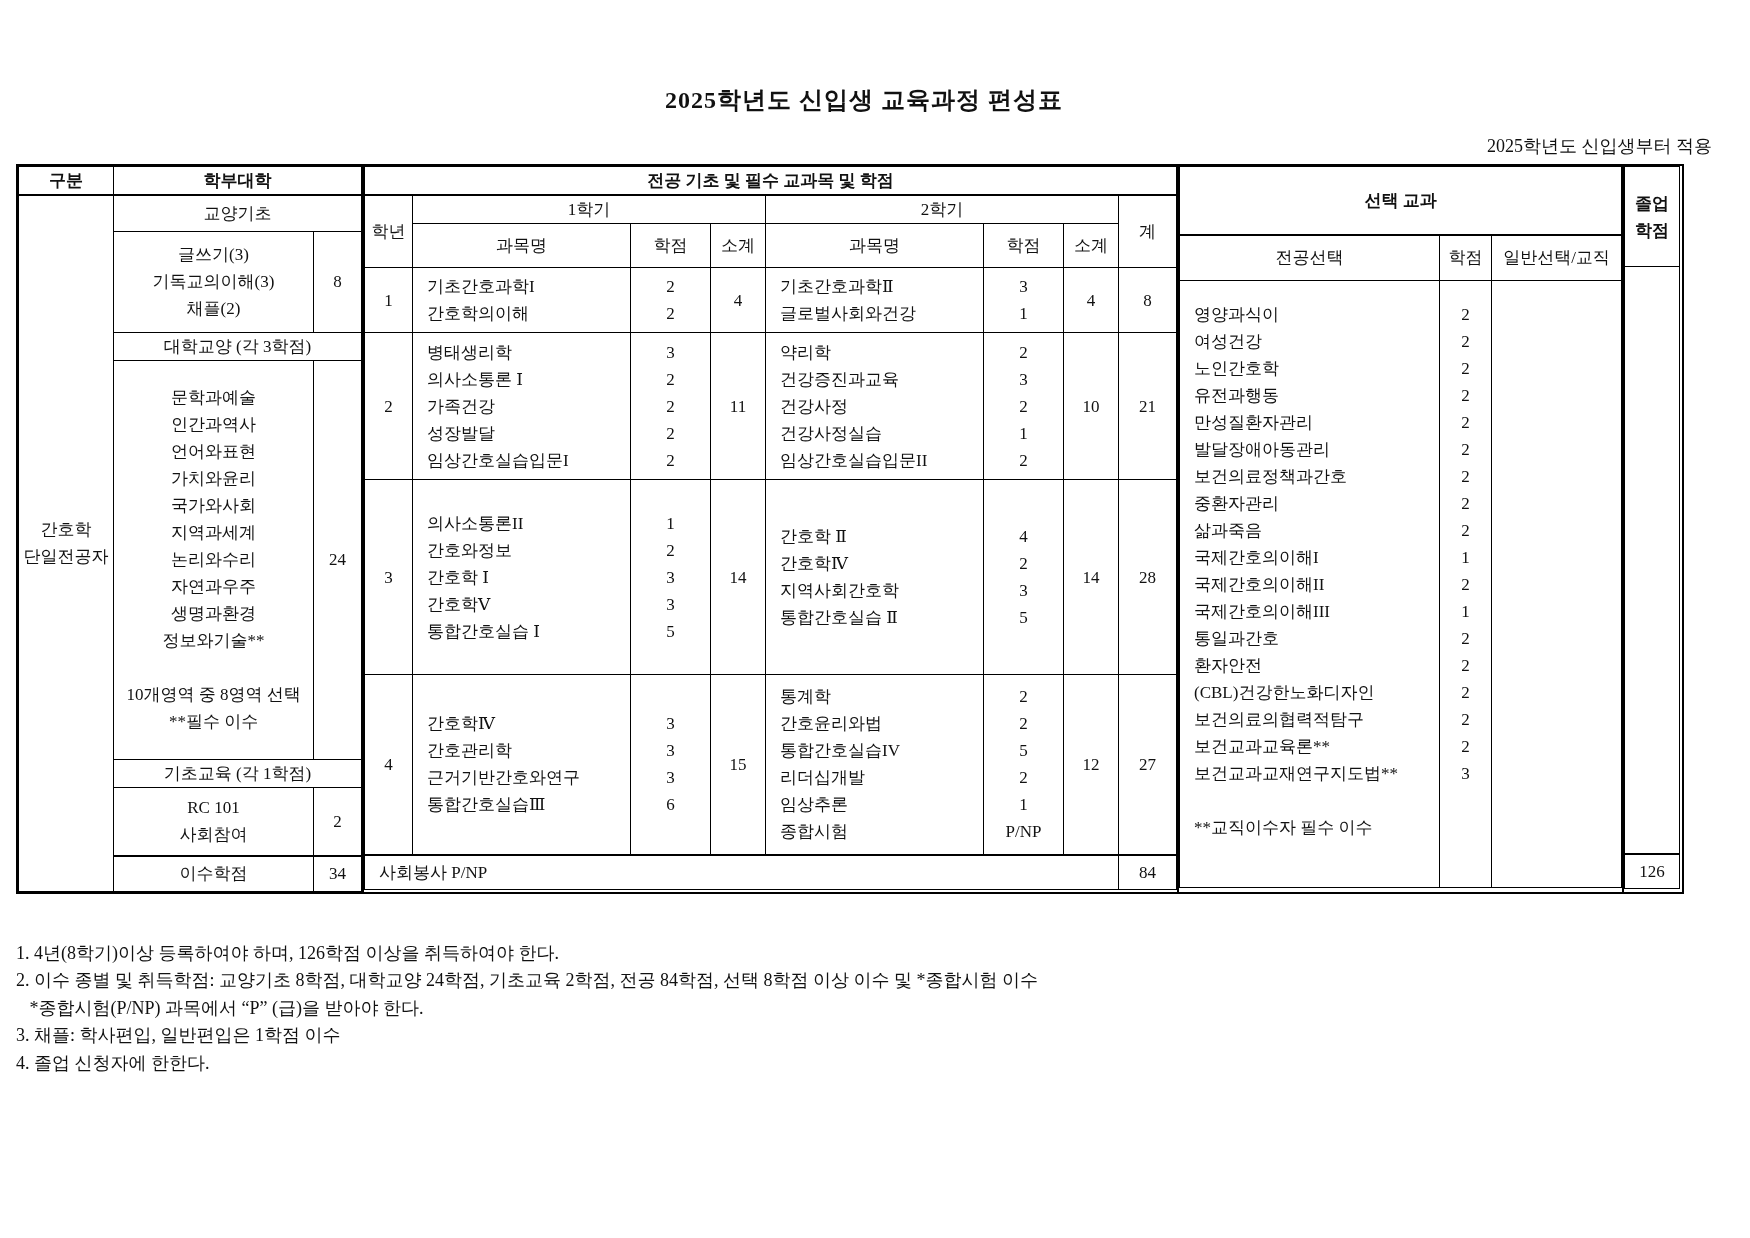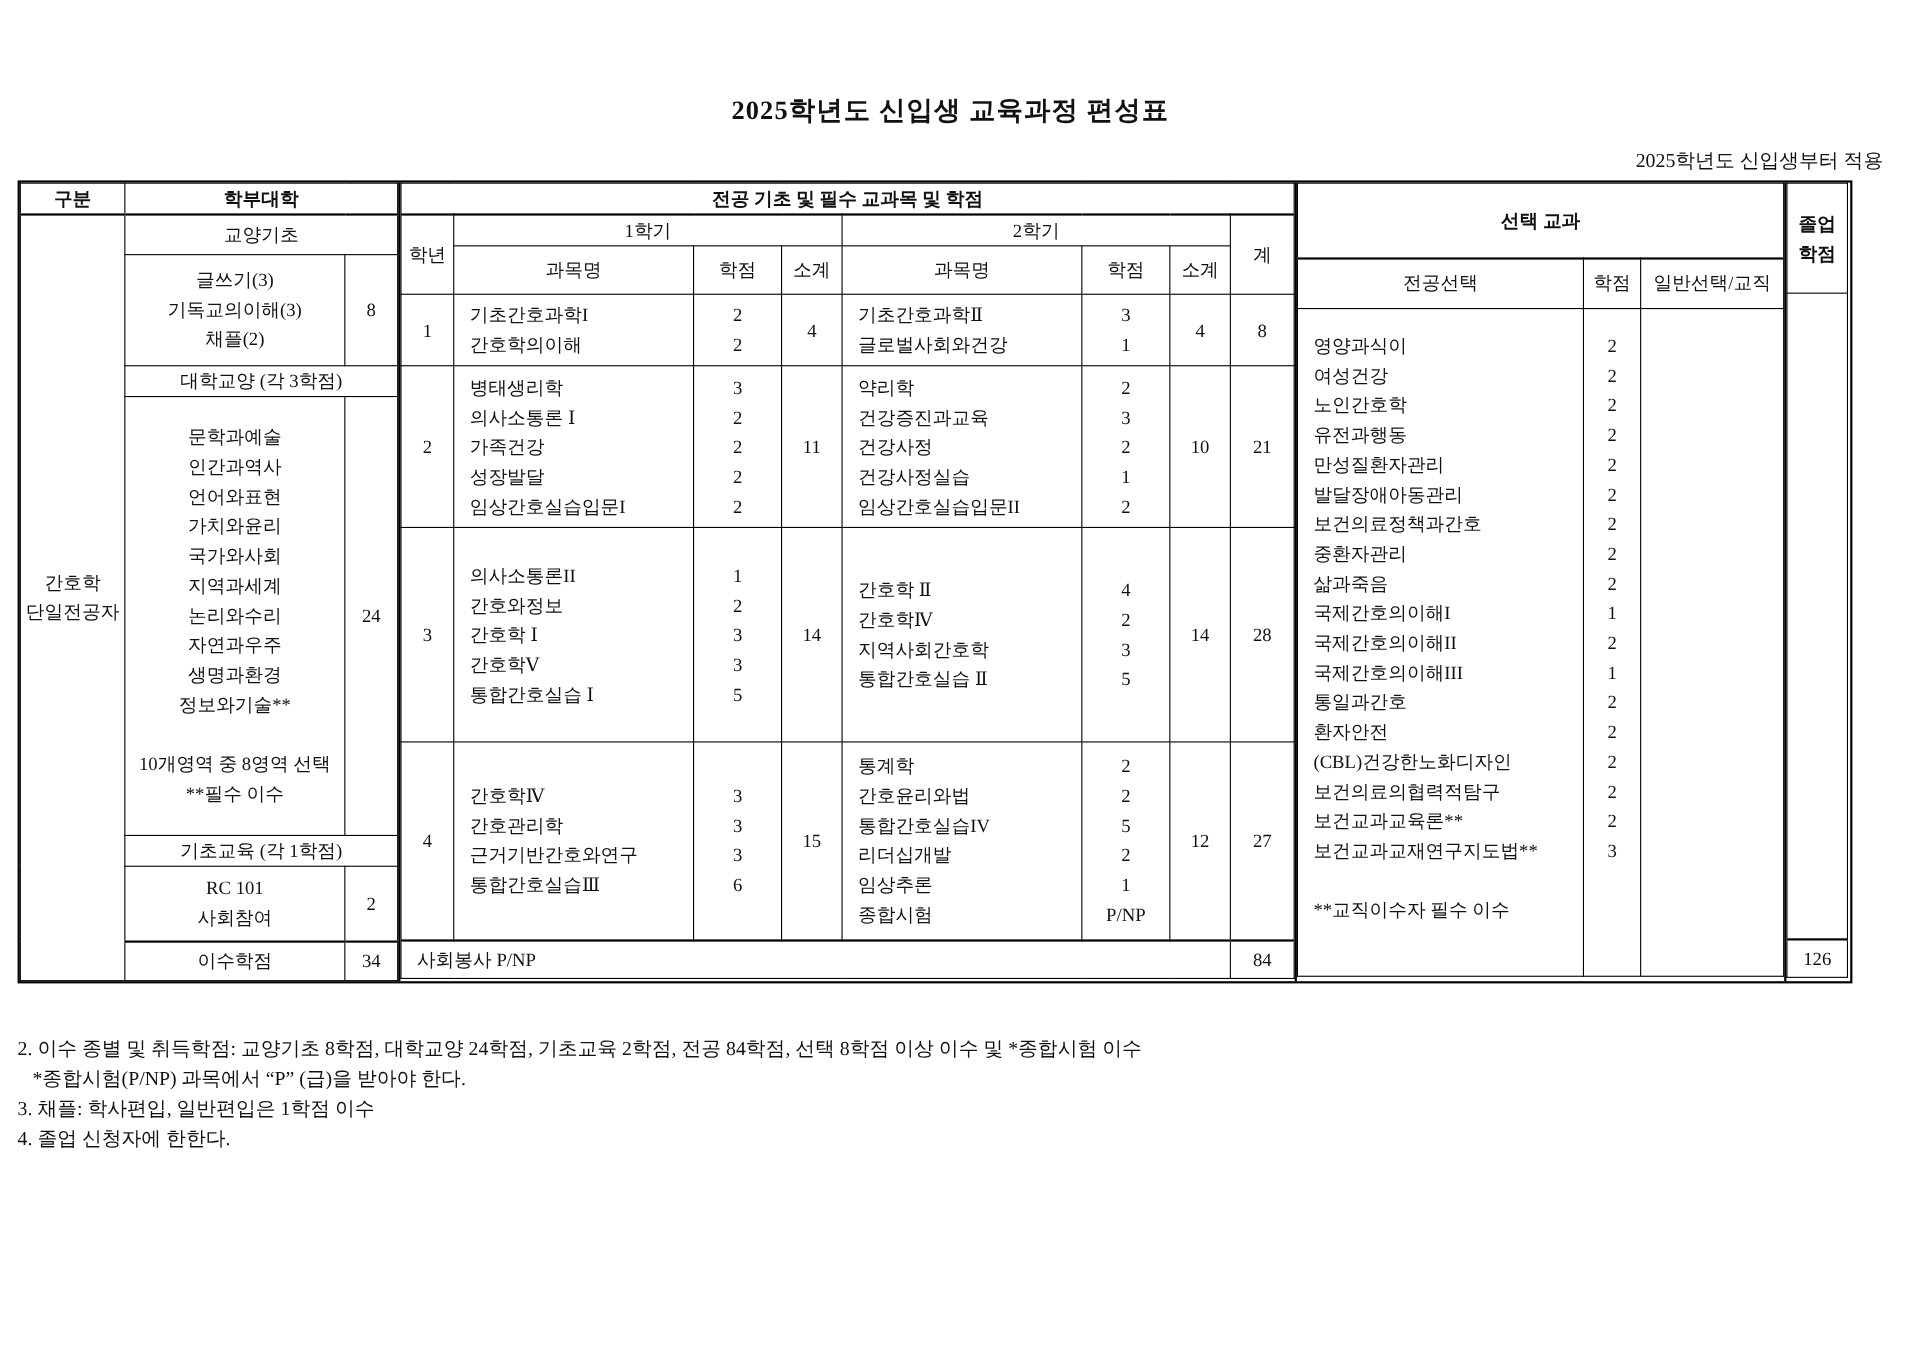--- a/index.html
+++ b/index.html
@@ -355,20 +355,21 @@
           <td class="thickt">126</td>
         </tr>
       </tbody>
         </table>
     </div>
 
   </div>
 
   <div class="footer">
     <div>
+        <div class="footer-line">1. 4년(8학기)이상 등록하여야 하며, 126학점 이상을 취득하여야 한다.</div>
         <div class="footer-line">2. 이수 종별 및 취득학점: 교양기초 8학점, 대학교양 24학점, 기초교육 2학점, 전공 84학점, 선택 8학점 이상 이수 및 *종합시험 이수</div>
         <div class="footer-line">   *종합시험(P/NP) 과목에서 “P” (급)을 받아야 한다.</div>
         <div class="footer-line">3. 채플: 학사편입, 일반편입은 1학점 이수</div>
         <div class="footer-line">4. 졸업 신청자에 한한다.</div>
       </div>
   </div>
 
 </div>
 
 </body></html>

